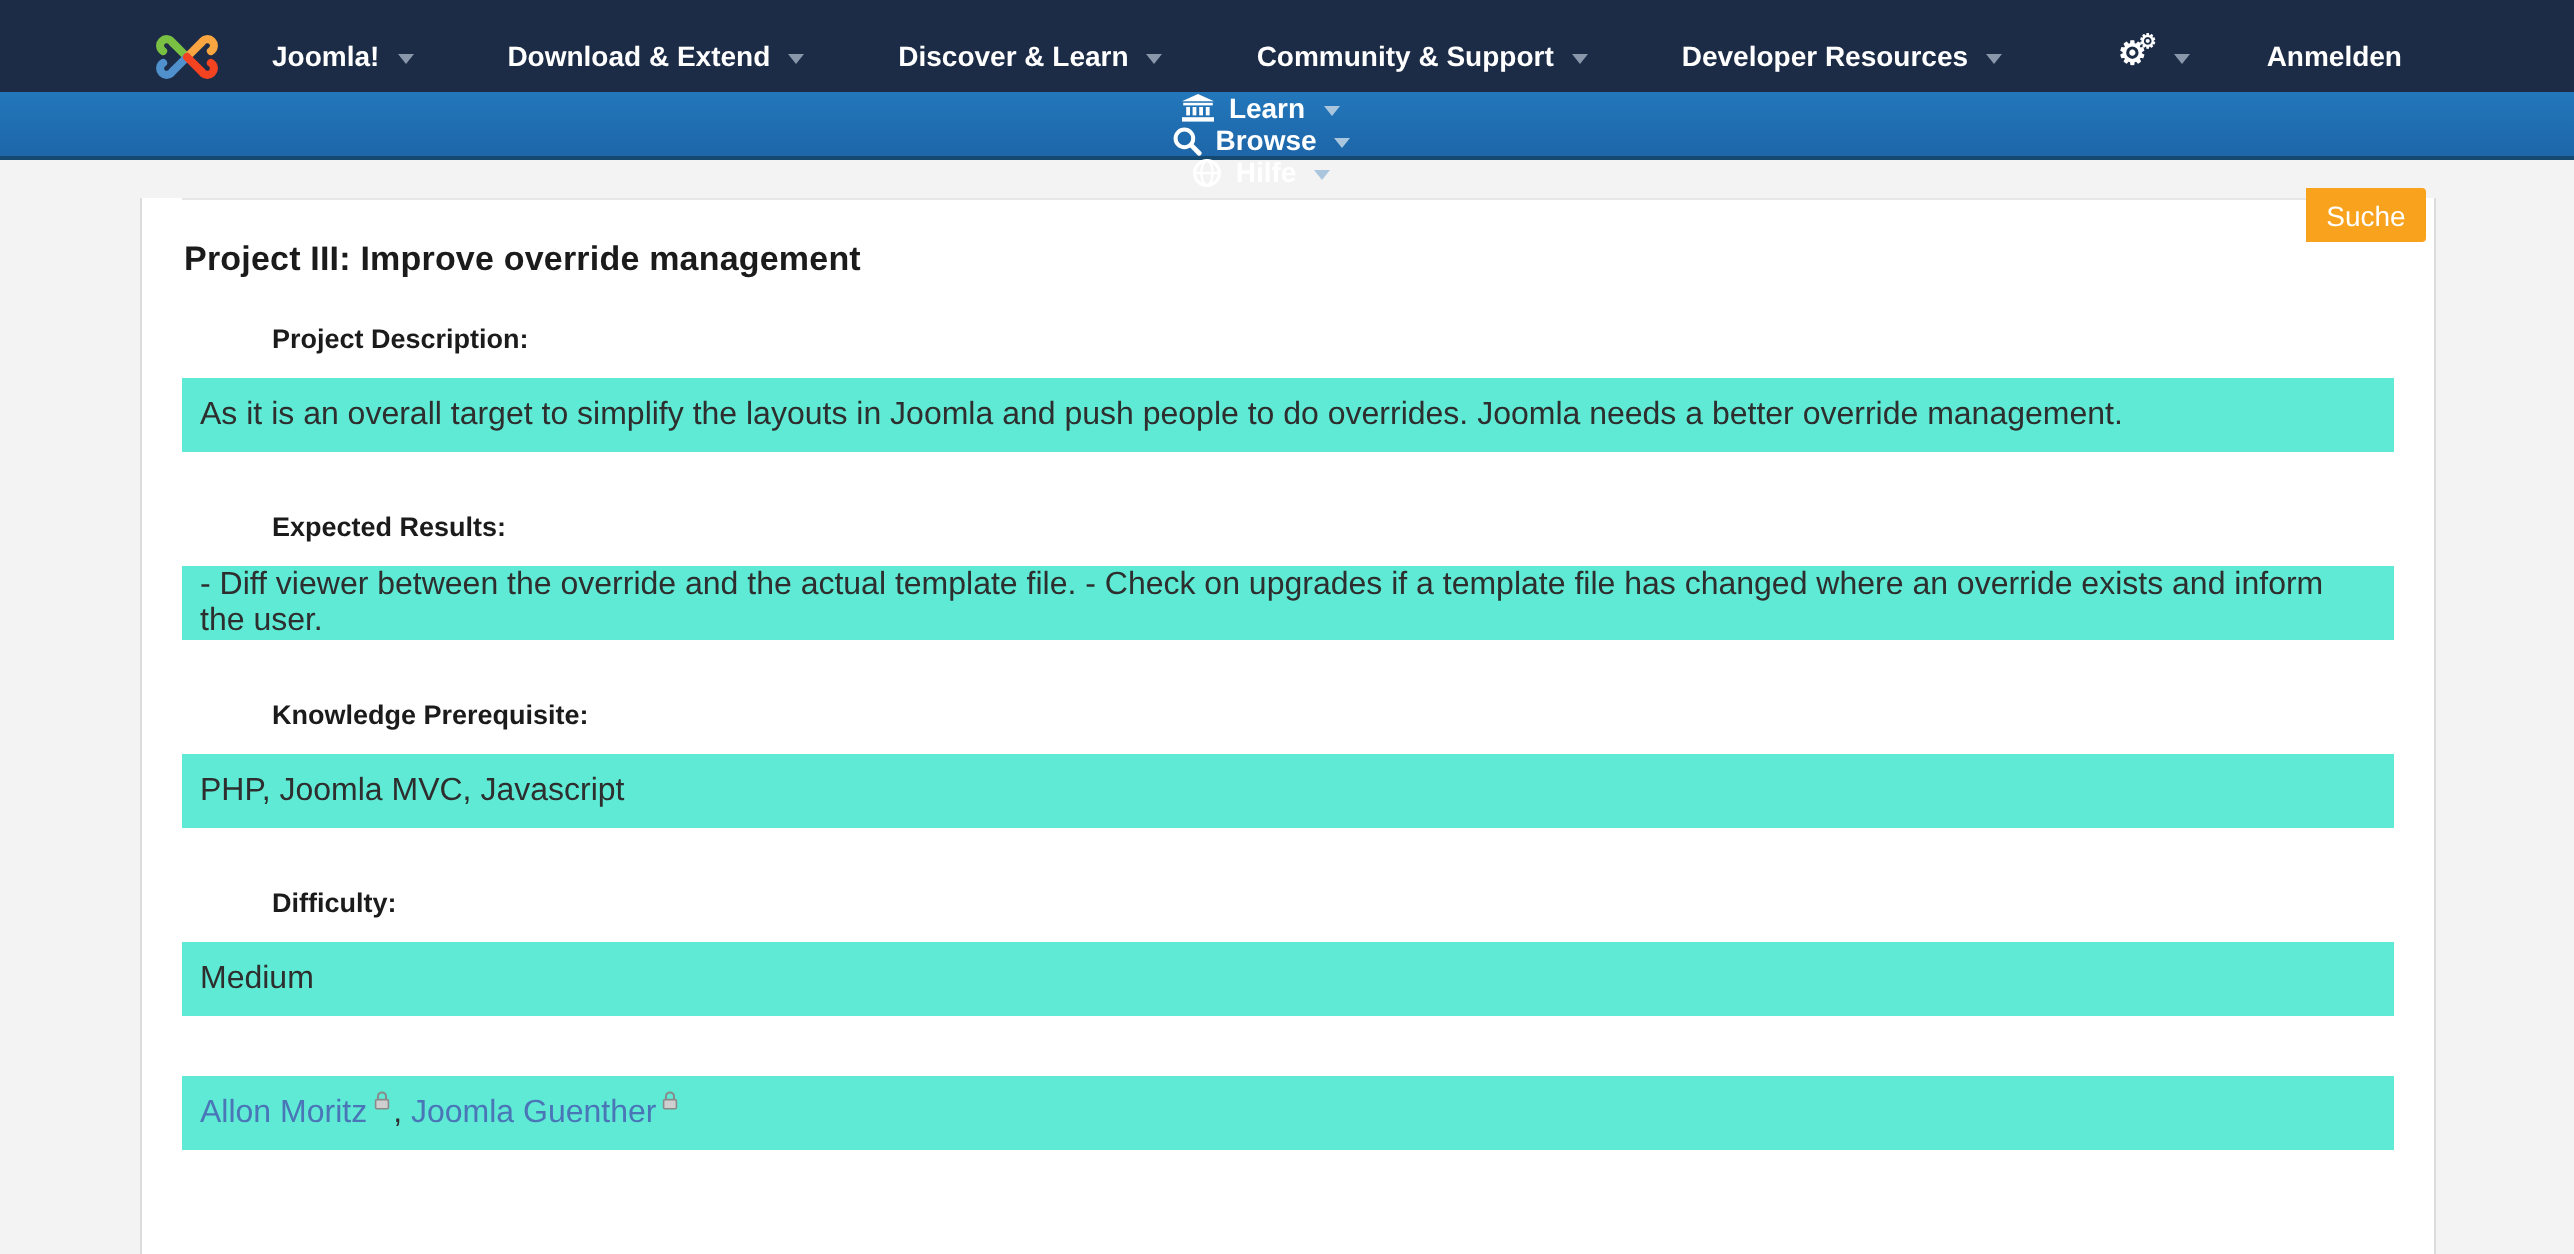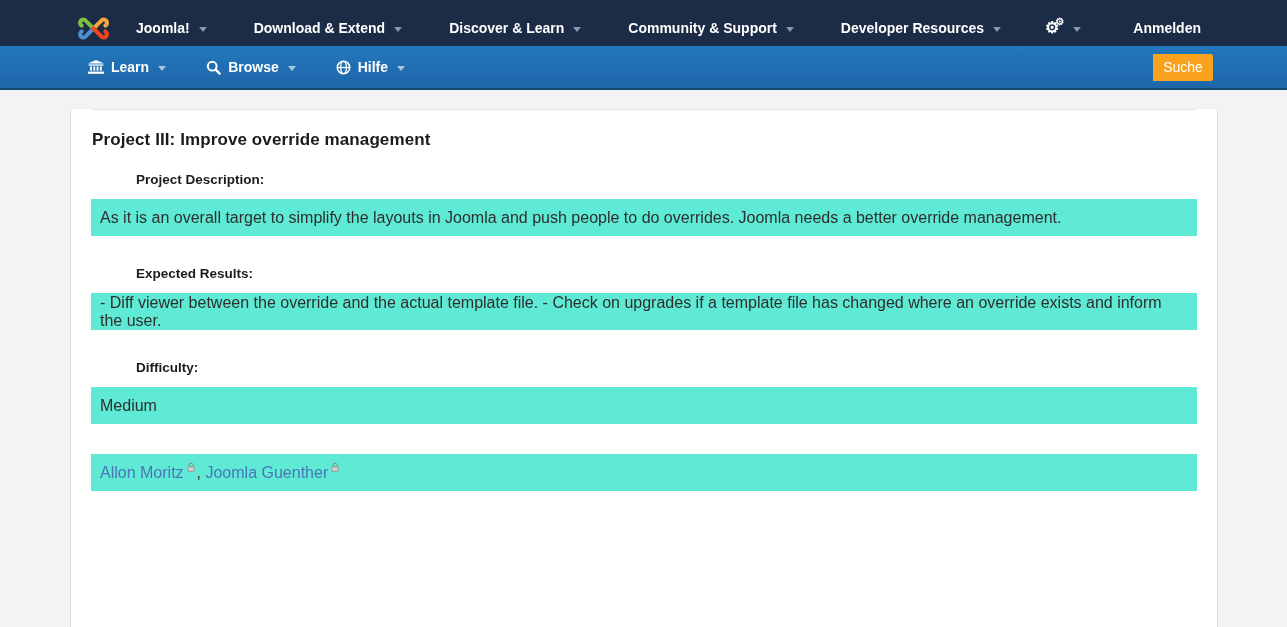--- a/index.html
+++ b/index.html
@@ -27,29 +27,30 @@
   .nav-item:last-child { margin-right:0; }
   .caret {
     width:0; height:0; margin-left:9px; margin-top:2px;
     border-left:4px solid transparent; border-right:4px solid transparent;
     border-top:5px solid #8a97aa;
   }
   .topnav-right { margin-left:auto; display:flex; align-items:center; }
   .cogs { color:#fff; line-height:1; display:flex; align-items:flex-start; }
   .cog-big { font-size:16px; }
   .cog-small { font-size:10px; margin-left:-4px; margin-top:-3px; }
-  .login { color:#fff; font-size:14px; font-weight:bold; margin-left:52px; cursor:pointer; }
+  .login { color:#fff; font-size:14px; font-weight:bold; margin-left:38px; cursor:pointer; }
 
   
   .subnav {
-    height:44px;
+    height:34px;
     background:linear-gradient(#2377bb, #1d66a9);
     border-bottom:2px solid #16496f;
     display:flex; align-items:center;
     padding:0 74px 0 88px;
+    flex-direction:column;
   }
   .subnav .nav-item { margin-right:40px; }
   .subnav .caret { border-top-color:#a9c6de; }
   .subnav .icon { display:inline-flex; margin-right:7px; }
   .searchbar { margin-left:auto; display:flex; align-items:center; }
   .search-input {
     width:192px; height:27px; border:1px solid #c9d4dc; border-right:none;
     border-radius:2px 0 0 2px; padding:0 9px;
     font-family:"Liberation Sans", sans-serif; font-size:14px; color:#444;
     outline:none;
@@ -191,20 +192,24 @@
   <div class="section">
     <h3 class="section-heading">Project Description:</h3>
     <div class="vbox">As it is an overall target to simplify the layouts in Joomla and push people to do overrides. Joomla needs a better override management.</div>
   </div>
 
   <div class="section">
     <h3 class="section-heading">Expected Results:</h3>
     <div class="vbox">- Diff viewer between the override and the actual template file. - Check on upgrades if a template file has changed where an override exists and inform the user.</div>
   </div>
 
+  <div class="section">
+    <h3 class="section-heading">Knowledge Prerequisite:</h3>
+    <div class="vbox">PHP, Joomla MVC, Javascript</div>
+  </div>
 
   <div class="section">
     <h3 class="section-heading">Difficulty:</h3>
     <div class="vbox">Medium</div>
   </div>
 
   <div class="section">
     <div class="vbox">
         <a href="#">Allon Moritz</a>
         <span class="extlink"><svg width="10" height="11" viewBox="0 0 10 11">

